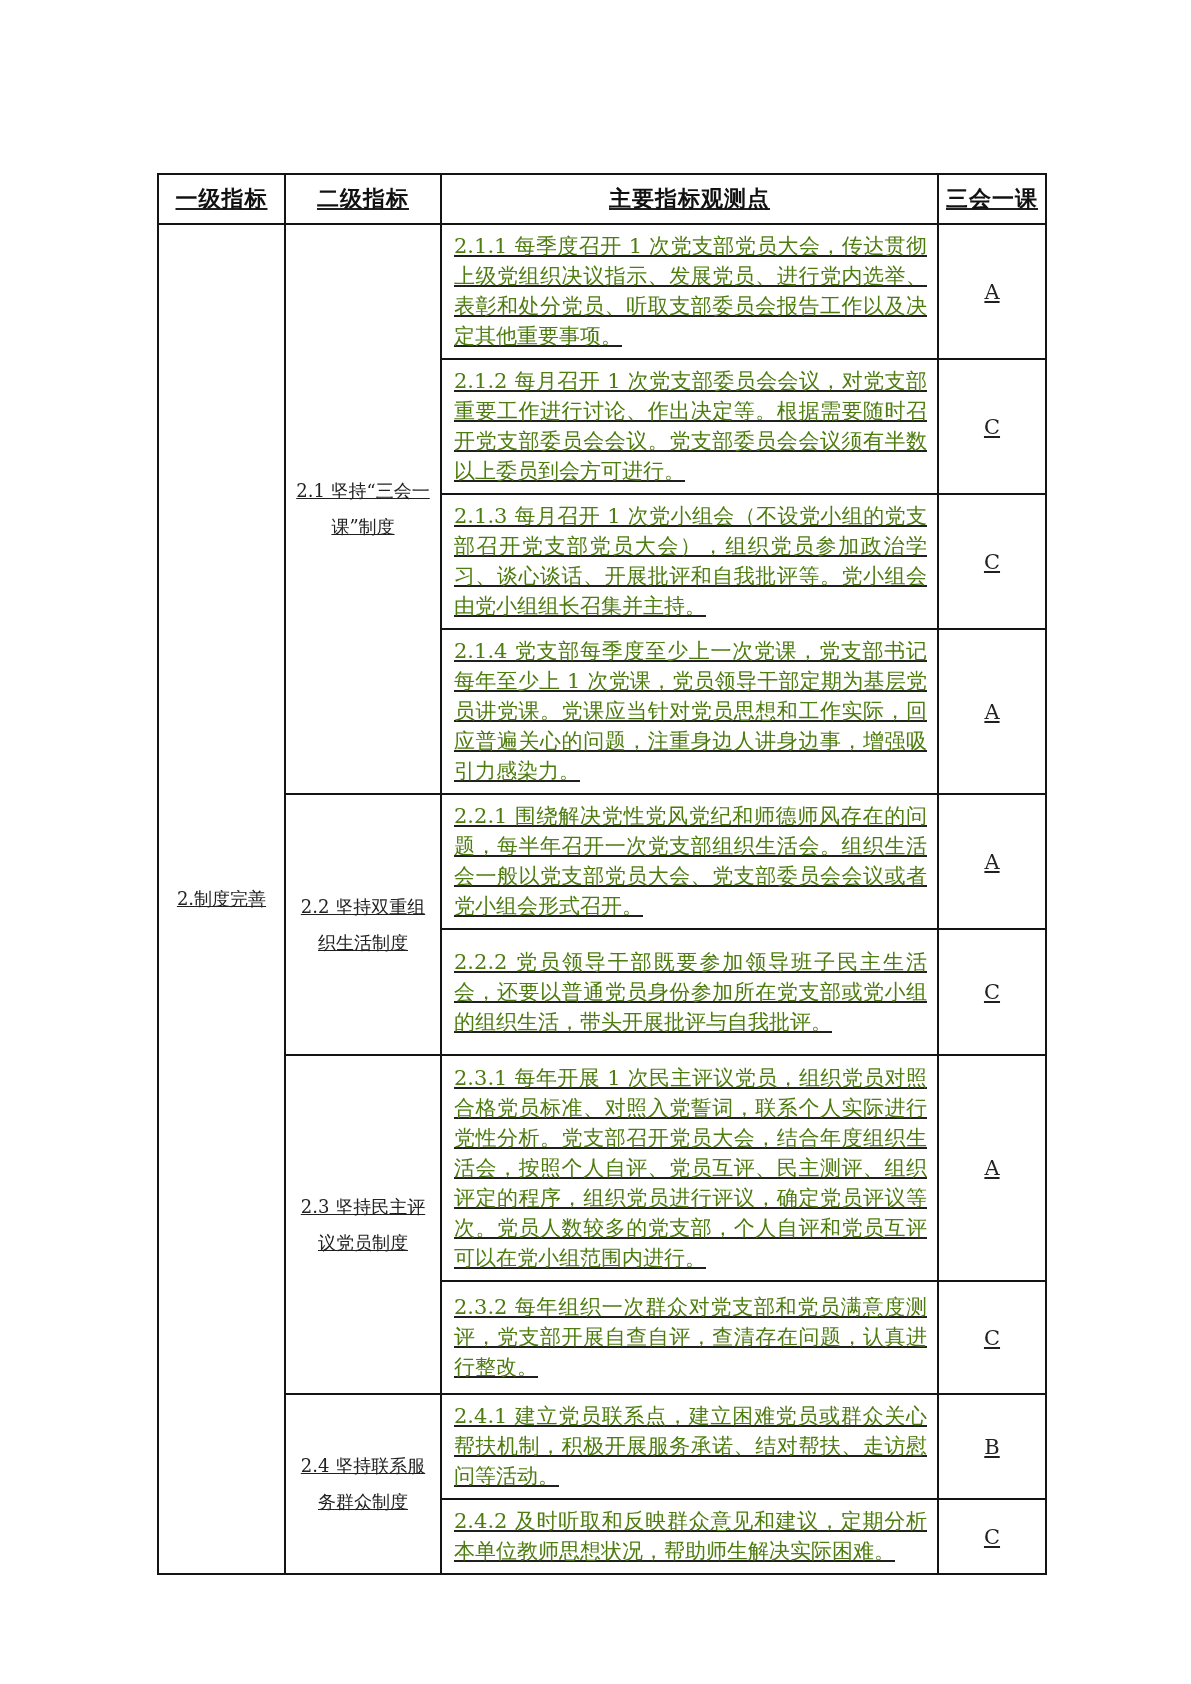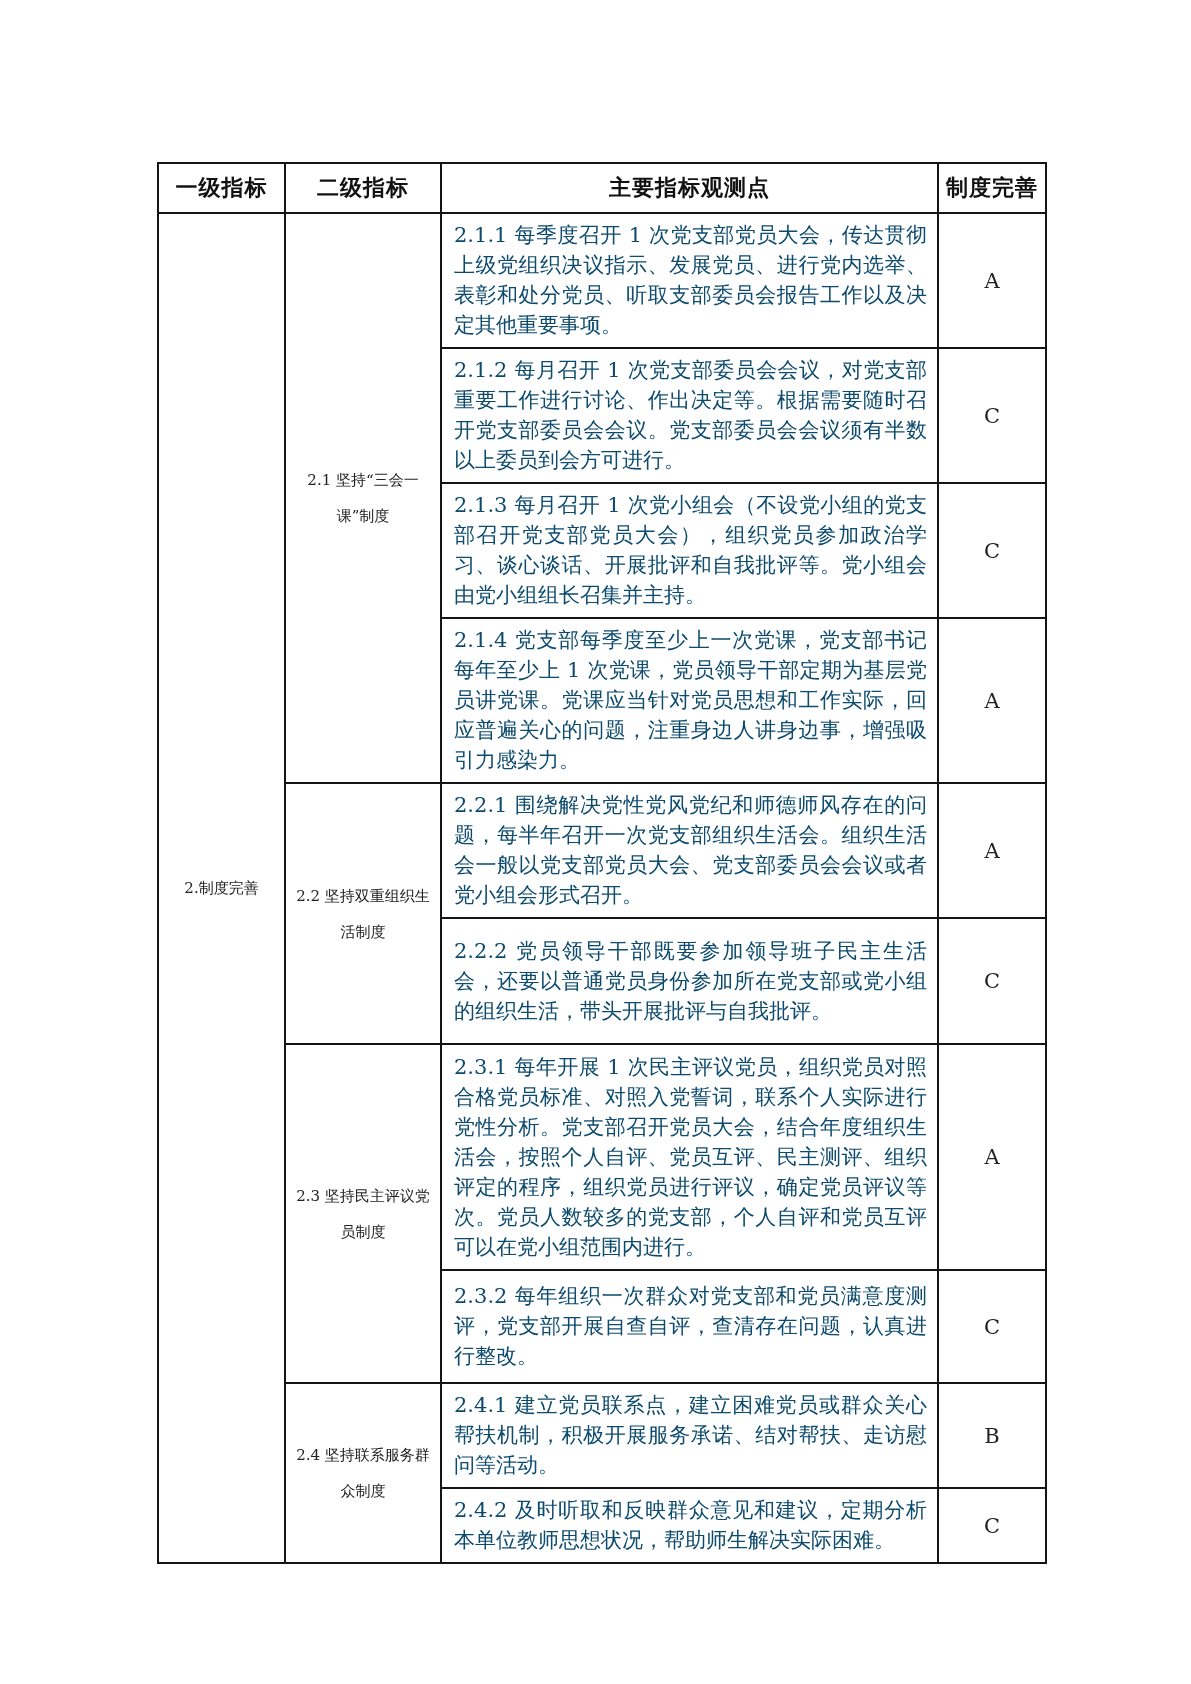--- a/index.html
+++ b/index.html
@@ -8,48 +8,49 @@
     width:1191px;
     height:1684px;
     background:#ffffff;
     font-family:"DejaVu Serif","Liberation Serif",serif;
     color:#1f1f1f;
     overflow:hidden;
   }
   table.indicator{
     position:absolute;
     left:157px;
-    top:162px;
+    top:173px;
     width:888px;
     border-collapse:collapse;
     table-layout:fixed;
+    text-decoration:underline;
   }
   table.indicator th,
   table.indicator td{
     border:2px solid #141414;
     vertical-align:middle;
   }
   th.col-header{
     font-weight:bold;
     font-size:22px;
     height:46px;
     text-align:center;
     letter-spacing:1px;
     color:#111;
   }
   td.obs-cell{
     font-size:21px;
     line-height:30px;
     text-align:justify;
     padding:6px 10px 7px 12px;
-    color:#0c4a6e;
+    color:#4d7c0f;
   }
   td.lvl1-cell,
   td.lvl2-cell{
-    font-size:15px;
+    font-size:18px;
     line-height:36px;
     text-align:center;
     vertical-align:middle;
     padding:16px 8px;
     color:#222;
   }
   td.type-cell{
     font-size:21px;
     text-align:center;
     vertical-align:middle;
@@ -65,21 +66,21 @@
       <col style="width:127px">
       <col style="width:156px">
       <col style="width:497px">
       <col style="width:108px">
     </colgroup>
     <thead>
       <tr>
           <th class="col-header">一级指标</th>
           <th class="col-header">二级指标</th>
           <th class="col-header">主要指标观测点</th>
-          <th class="col-header">制度完善</th>
+          <th class="col-header">三会一课</th>
         </tr>
     </thead>
     <tbody>
         <tr style="height: 133px;">
           <td class="lvl1-cell" rowspan="10">2.制度完善</td>
           <td class="lvl2-cell" rowspan="4">2.1 坚持“三会一课”制度</td>
           <td class="obs-cell">2.1.1 每季度召开 1 次党支部党员大会，传达贯彻上级党组织决议指示、发展党员、进行党内选举、表彰和处分党员、听取支部委员会报告工作以及决定其他重要事项。</td>
           <td class="type-cell">A</td>
         </tr>
         <tr style="height: 126px; border-radius: 23px;">

